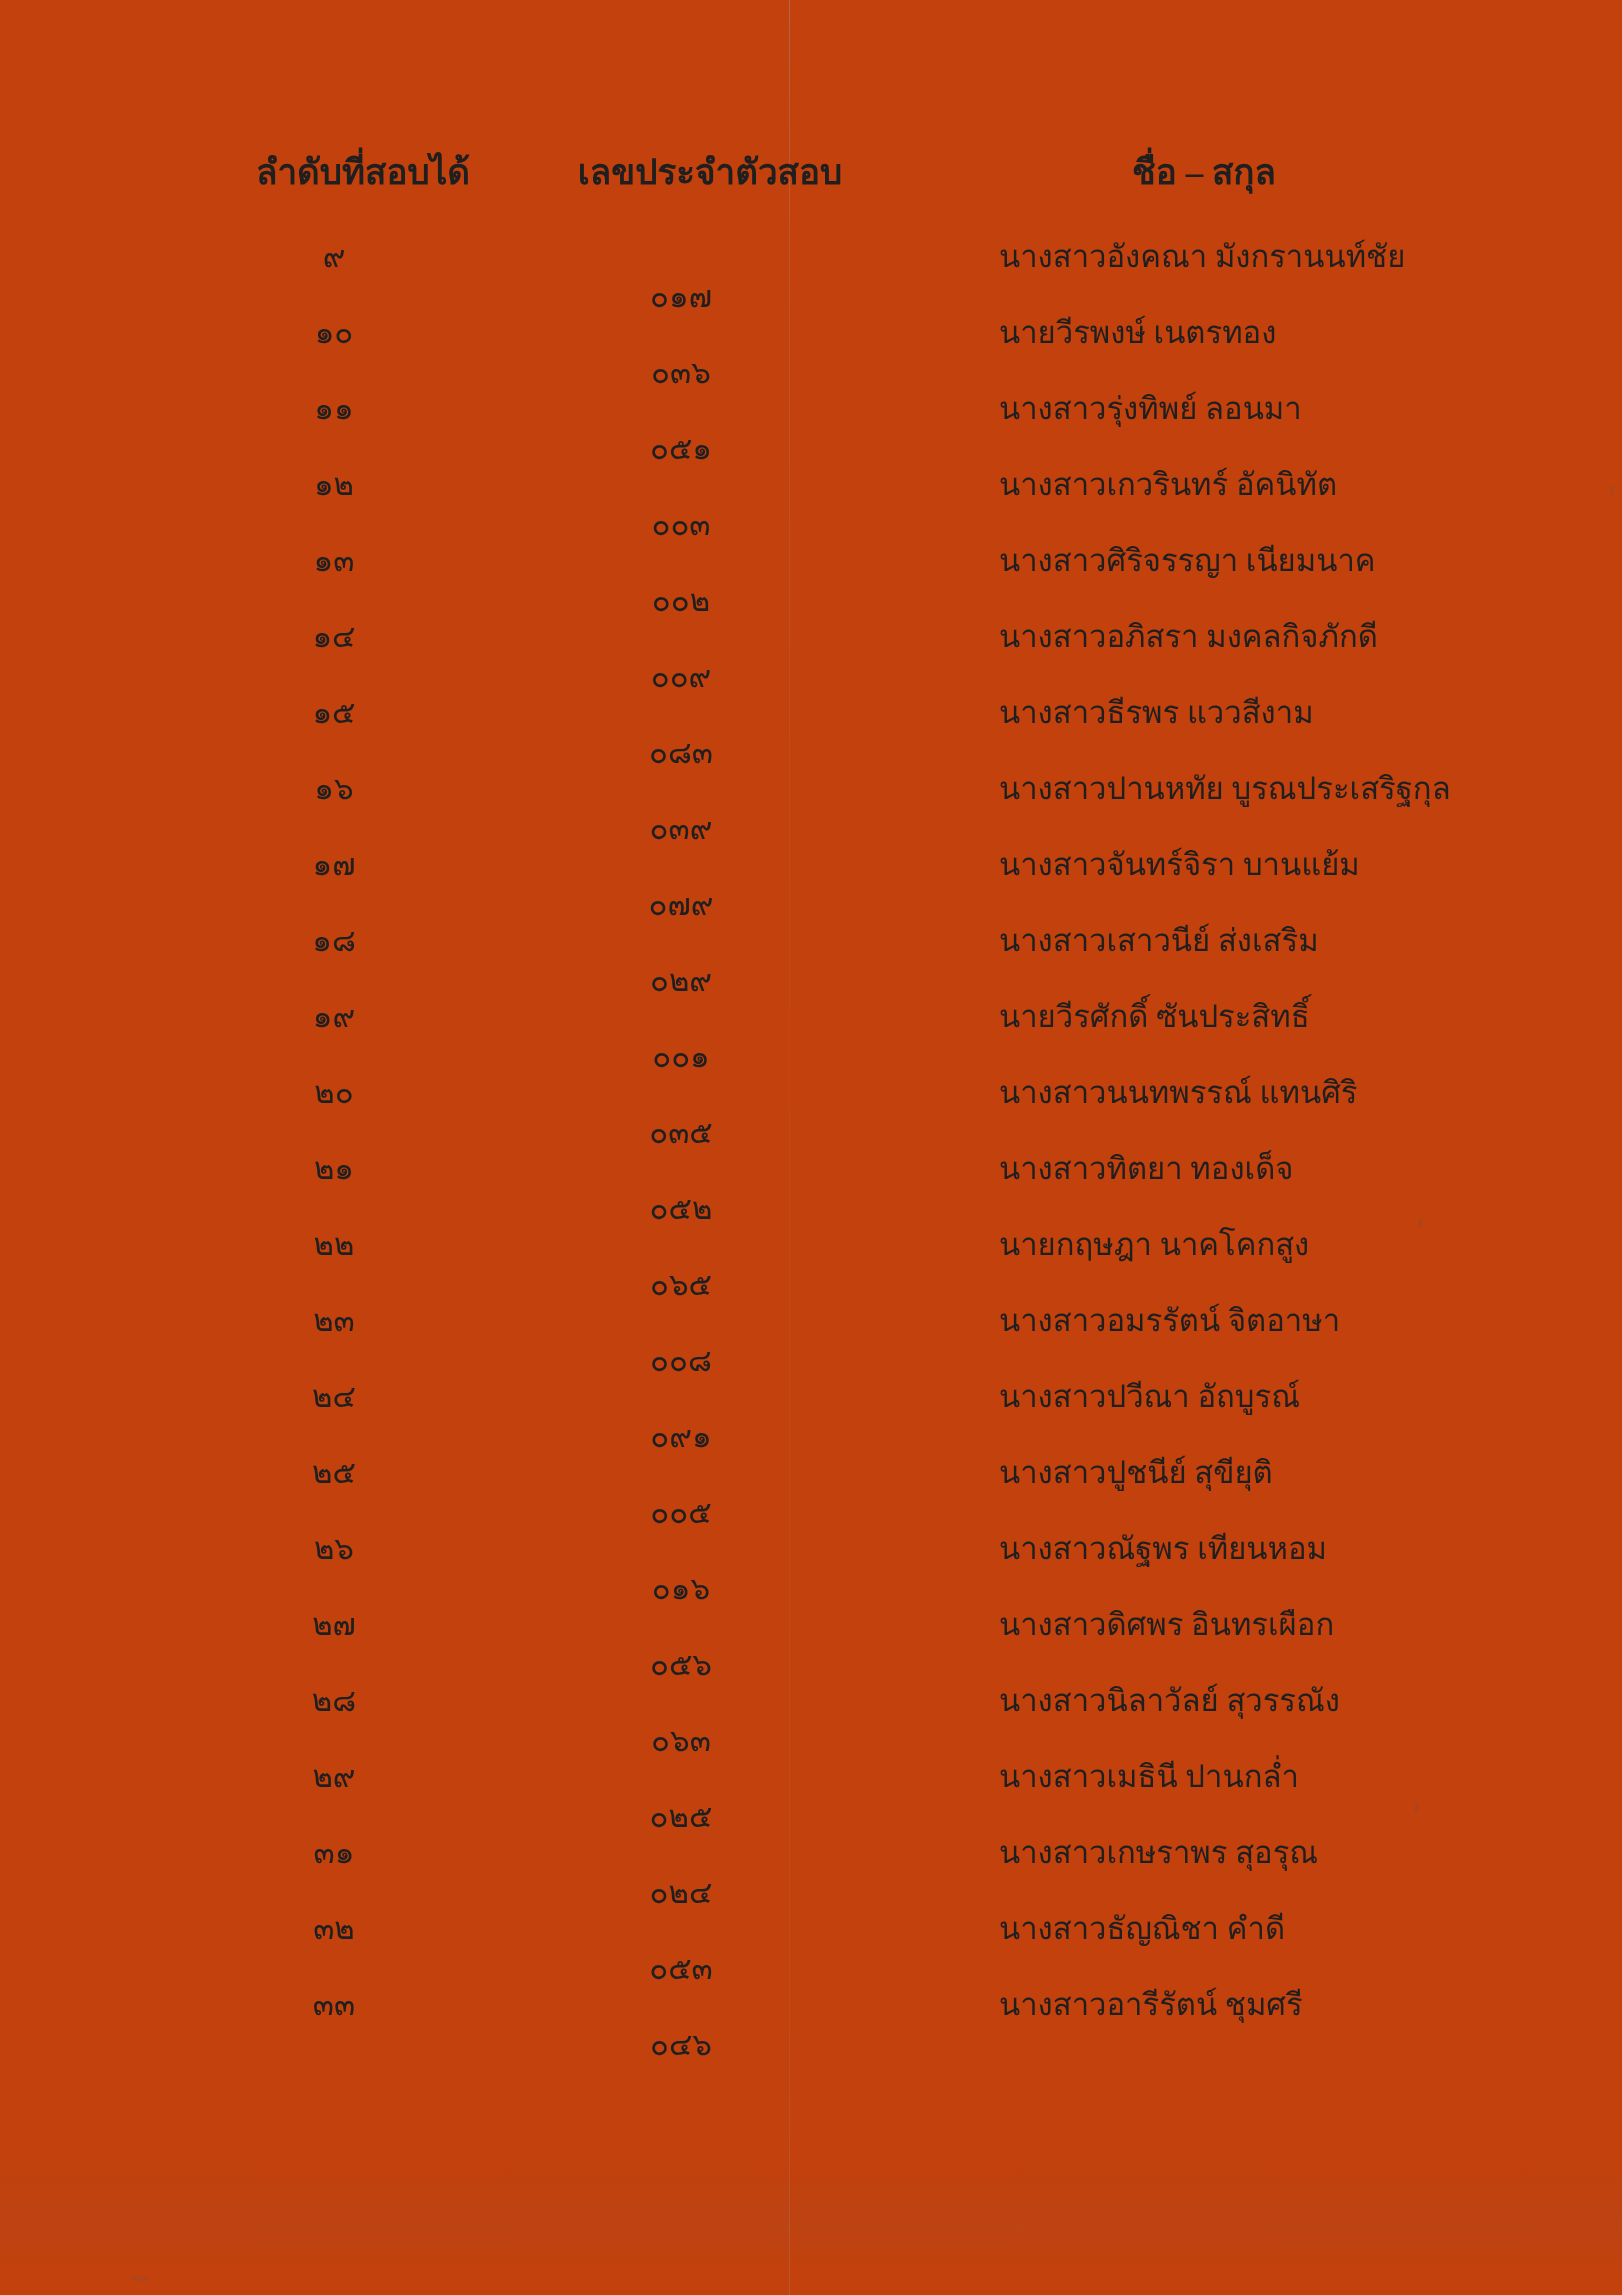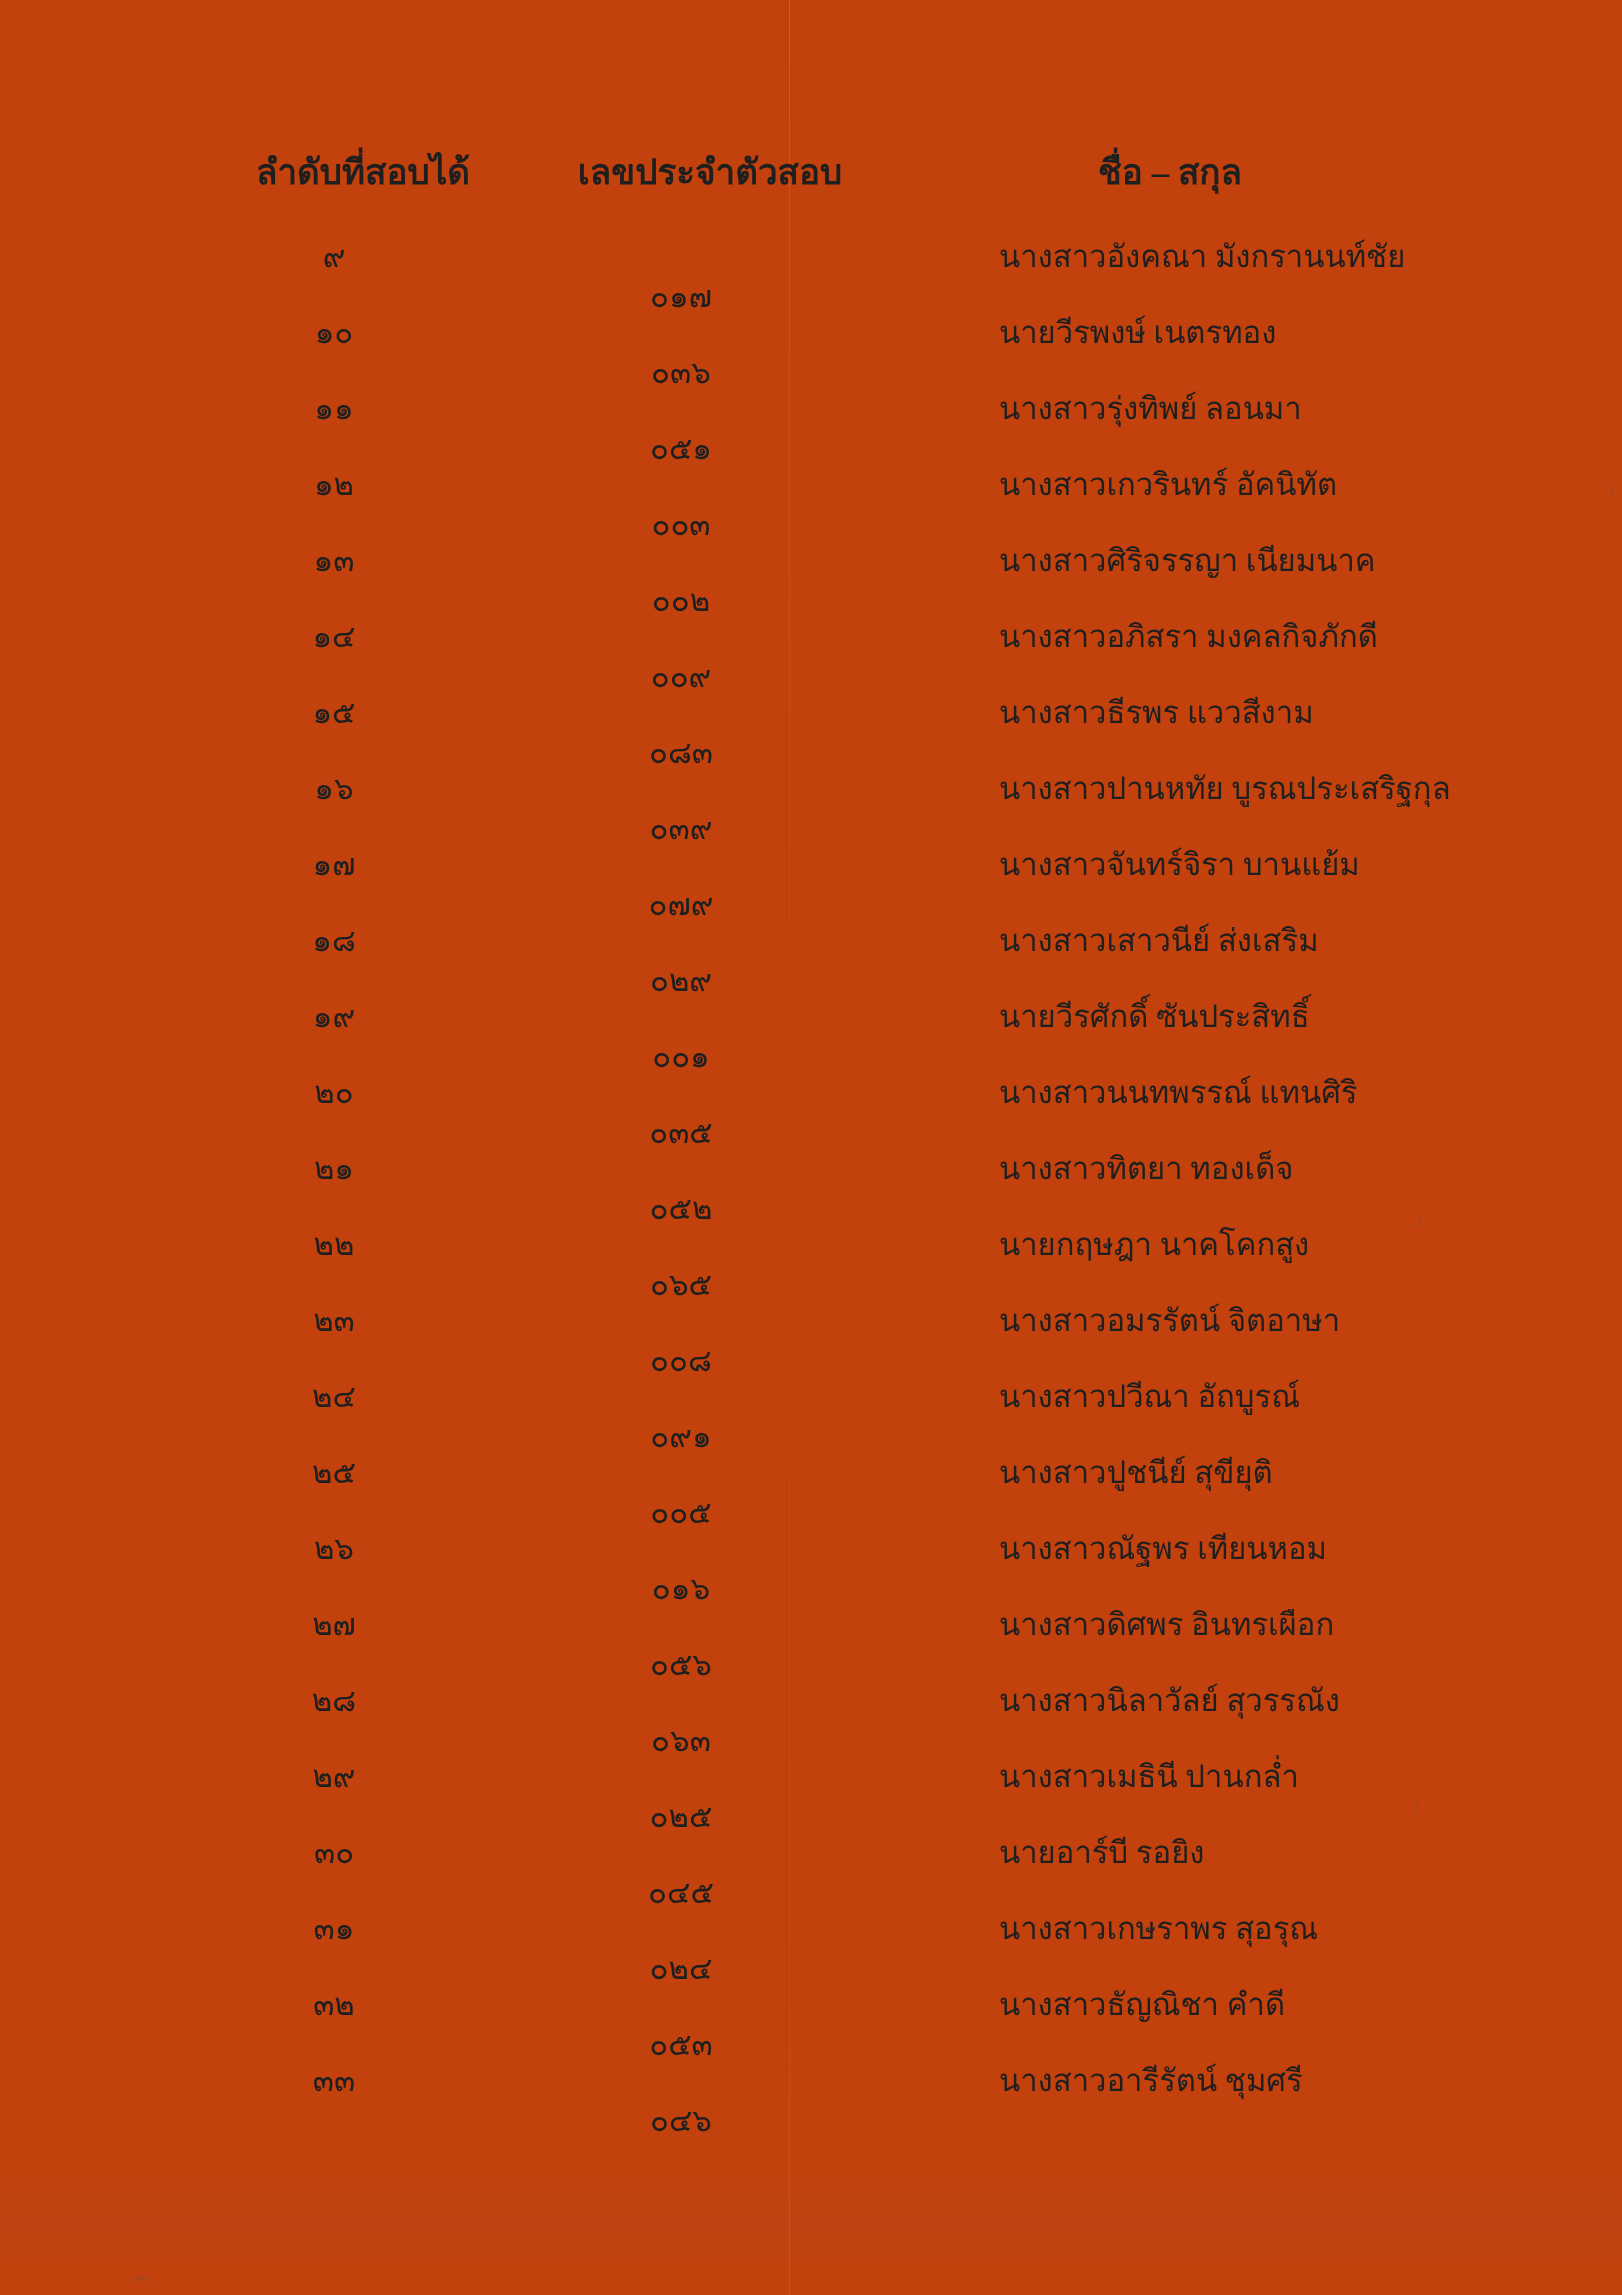--- a/index.html
+++ b/index.html
@@ -67,21 +67,21 @@
     font-size: 35px;
     line-height: 59px;
     white-space: nowrap;
   }
   .header-cell {
     position: absolute;
     transform: translateX(-50%);
   }
   .hc1 { left: 363px; }
   .hc2 { left: 710px; }
-  .hc3 { left: 1170px; }
+  .hc3 { left: 1204px; }
 
   .rows {
     position: absolute;
     top: 228px;
     left: 0;
     width: 100%;
   }
   .result-row {
     position: relative;
     height: 76px;
@@ -244,25 +244,20 @@
     <span class="cell seat">๐๖๓</span>
     <span class="cell name">นางสาวนิลาวัลย์ สุวรรณัง</span>
   </div>
 
   <div class="result-row">
     <span class="cell rank">๒๙</span>
     <span class="cell seat">๐๒๕</span>
     <span class="cell name">นางสาวเมธินี ปานกล่ำ</span>
   </div>
 
-  <div class="result-row">
-    <span class="cell rank">๓๐</span>
-    <span class="cell seat">๐๔๕</span>
-    <span class="cell name">นายอาร์บี รอยิง</span>
-  </div>
 
   <div class="result-row">
     <span class="cell rank">๓๑</span>
     <span class="cell seat">๐๒๔</span>
     <span class="cell name">นางสาวเกษราพร สุอรุณ</span>
   </div>
 
   <div class="result-row">
     <span class="cell rank">๓๒</span>
     <span class="cell seat">๐๕๓</span>

